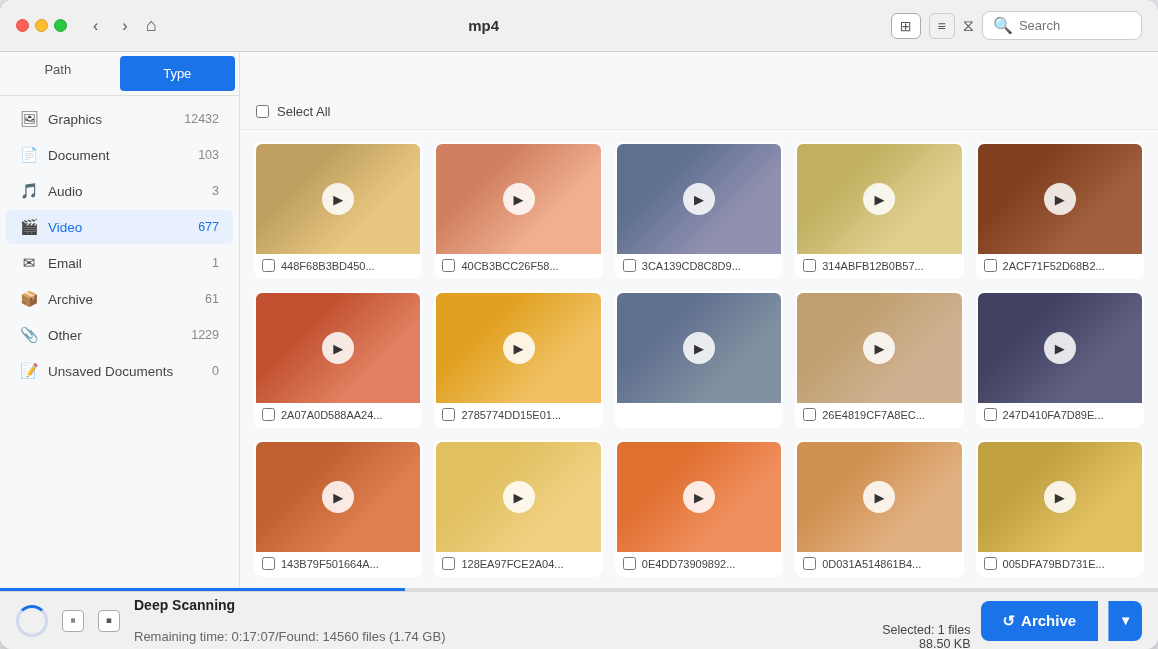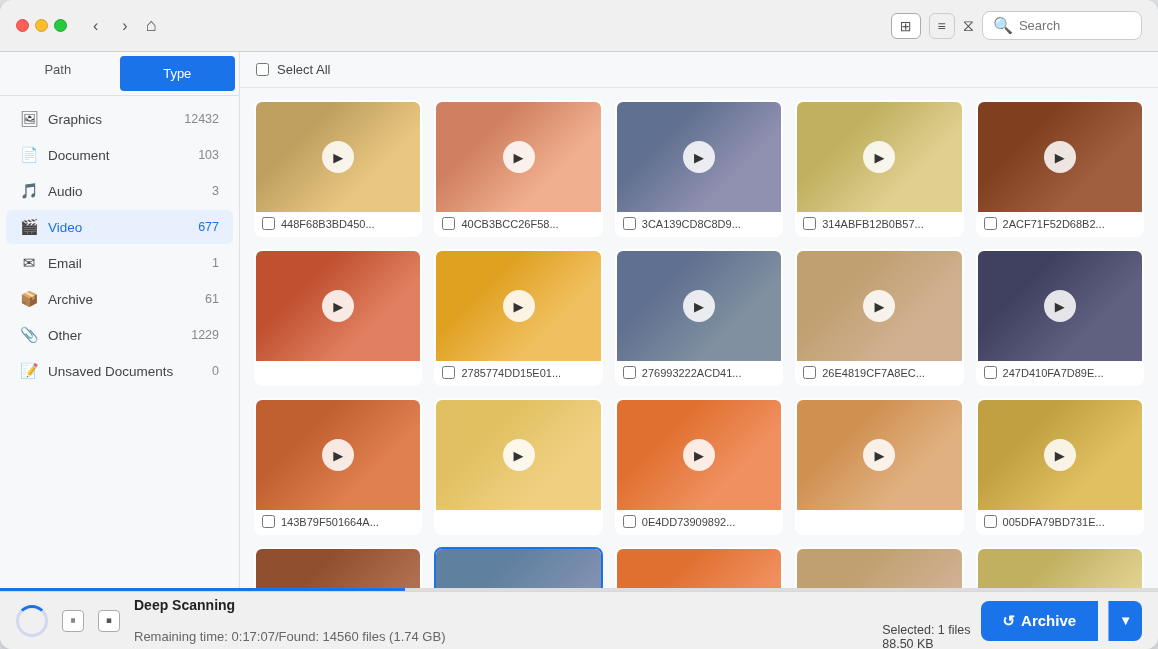--- a/index.html
+++ b/index.html
@@ -173,20 +173,21 @@
       border-bottom: 1px solid #e8e8e8;
       display: flex;
       align-items: center;
       flex-shrink: 0;
     }
     .select-all-row {
       display: flex;
       gap: 8px;
       font-size: 13px;
       color: #444;
+      margin-top: 42px;
     }
 
     .grid-area {
       flex: 1;
       overflow-y: auto;
       padding: 12px 14px;
       background: #f7f8fa;
     }
     .grid {
       display: grid;
@@ -292,20 +293,21 @@
     }
     .scan-title { font-size: 14px; font-weight: 700; color: #222; }
     .scan-detail { font-size: 13px; color: #666; }
     .right-bar {
       margin-left: auto;
       display: flex;
       align-items: center;
       gap: 10px;
     }
     .selected-info {
+      text-align: right;
       font-size: 12.5px;
       color: #444;
       margin-top: 32px;
     }
     .recover-btn {
       background: #1a73e8;
       color: #fff;
       border: none;
       border-radius: 8px 0 0 8px;
       padding: 10px 22px;
@@ -347,20 +349,21 @@
 
 <div class="titlebar">
   <div class="traffic-lights">
     <div class="traffic-light tl-red"></div>
     <div class="traffic-light tl-yellow"></div>
     <div class="traffic-light tl-green"></div>
   </div>
   <button class="nav-btn">‹</button>
   <button class="nav-btn">›</button>
   <span class="home-icon">⌂</span>
+  <span class="title-text">mp4</span>
   <div class="toolbar-right">
     <button class="view-btn active">⊞</button>
     <button class="view-btn">≡</button>
     <button class="filter-btn">⧖</button>
     <div class="search-box">
       <span>🔍</span>
       <input type="text" placeholder="Search" style="">
     </div>
   </div>
 </div>
@@ -467,38 +470,38 @@
             </div>
             <div class="thumb-label">
               <input type="checkbox" style="">
               <span>2ACF71F52D68B2...</span>
             </div>
           </div>
           <div class="thumb-card">
             <div class="thumb-img vid-6">
               <div class="play-btn">▶</div>
             </div>
+            <div class="thumb-label">
+              <input type="checkbox" style="">
+              <span>2A07A0D588AA24...</span>
+            </div>
           </div>
           <div class="thumb-card">
             <div class="thumb-img vid-7">
               <div class="play-btn">▶</div>
             </div>
             <div class="thumb-label">
               <input type="checkbox" style="">
               <span>2785774DD15E01...</span>
             </div>
           </div>
           <div class="thumb-card">
             <div class="thumb-img vid-8">
               <div class="play-btn">▶</div>
             </div>
-            <div class="thumb-label">
-              <input type="checkbox" style="">
-              <span>276993222ACD41...</span>
-            </div>
           </div>
           <div class="thumb-card">
             <div class="thumb-img vid-9">
               <div class="play-btn">▶</div>
             </div>
             <div class="thumb-label">
               <input type="checkbox" style="">
               <span>26E4819CF7A8EC...</span>
             </div>
           </div>
@@ -517,33 +520,41 @@
             </div>
             <div class="thumb-label">
               <input type="checkbox" style="">
               <span>143B79F501664A...</span>
             </div>
           </div>
           <div class="thumb-card">
             <div class="thumb-img vid-12">
               <div class="play-btn">▶</div>
             </div>
+            <div class="thumb-label">
+              <input type="checkbox" style="">
+              <span>128EA97FCE2A04...</span>
+            </div>
           </div>
           <div class="thumb-card">
             <div class="thumb-img vid-13">
               <div class="play-btn">▶</div>
             </div>
             <div class="thumb-label">
               <input type="checkbox" style="">
               <span>0E4DD73909892...</span>
             </div>
           </div>
           <div class="thumb-card">
             <div class="thumb-img vid-14">
               <div class="play-btn">▶</div>
+            </div>
+            <div class="thumb-label">
+              <input type="checkbox" style="">
+              <span>0D031A514861B4...</span>
             </div>
           </div>
           <div class="thumb-card">
             <div class="thumb-img vid-15">
               <div class="play-btn">▶</div>
             </div>
             <div class="thumb-label">
               <input type="checkbox" style="">
               <span>005DFA79BD731E...</span>
             </div>

